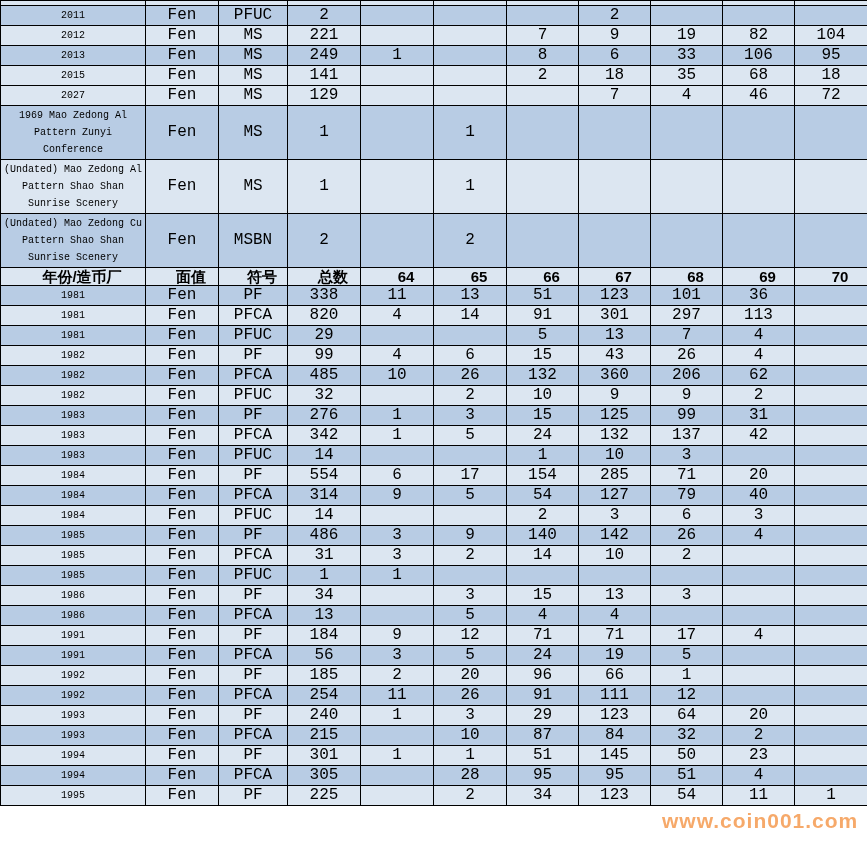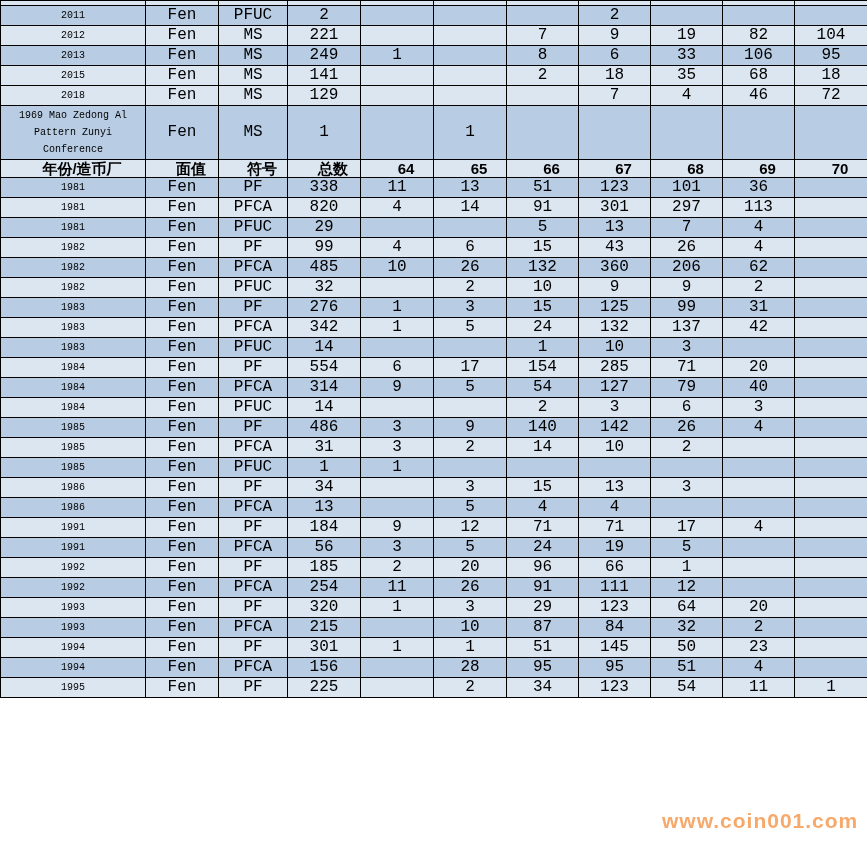--- a/index.html
+++ b/index.html
@@ -113,39 +113,65 @@
         <td>141</td>
         <td></td>
         <td></td>
         <td>2</td>
         <td>18</td>
         <td>35</td>
         <td>68</td>
         <td>18</td>
       </tr>
       <tr class="shade-light">
-        <td class="year-cell">2018</td>
+        <td class="year-cell">2027</td>
         <td>Fen</td>
         <td>MS</td>
         <td>129</td>
         <td></td>
         <td></td>
         <td></td>
         <td>7</td>
         <td>4</td>
         <td>46</td>
         <td>72</td>
       </tr>
       <tr class="shade-dark">
         <td class="year-cell">1969 Mao Zedong Al Pattern Zunyi Conference</td>
         <td>Fen</td>
         <td>MS</td>
         <td>1</td>
         <td></td>
         <td>1</td>
+        <td></td>
+        <td></td>
+        <td></td>
+        <td></td>
+        <td></td>
+      </tr>
+      <tr class="shade-light">
+        <td class="year-cell">(Undated) Mao Zedong Al Pattern Shao Shan Sunrise Scenery</td>
+        <td>Fen</td>
+        <td>MS</td>
+        <td>1</td>
+        <td></td>
+        <td>1</td>
+        <td></td>
+        <td></td>
+        <td></td>
+        <td></td>
+        <td></td>
+      </tr>
+      <tr class="shade-dark">
+        <td class="year-cell">(Undated) Mao Zedong Cu Pattern Shao Shan Sunrise Scenery</td>
+        <td>Fen</td>
+        <td>MSBN</td>
+        <td>2</td>
+        <td></td>
+        <td>2</td>
         <td></td>
         <td></td>
         <td></td>
         <td></td>
         <td></td>
       </tr>
       <tr class="header-row shade-light">
         <td>年份/造币厂</td>
         <td>面值</td>
         <td>符号</td>
@@ -428,21 +454,21 @@
         <td>91</td>
         <td>111</td>
         <td>12</td>
         <td></td>
         <td></td>
       </tr>
       <tr class="shade-light">
         <td class="year-cell">1993</td>
         <td>Fen</td>
         <td>PF</td>
-        <td>320</td>
+        <td>240</td>
         <td>1</td>
         <td>3</td>
         <td>29</td>
         <td>123</td>
         <td>64</td>
         <td>20</td>
         <td></td>
       </tr>
       <tr class="shade-dark">
         <td class="year-cell">1993</td>
@@ -467,21 +493,21 @@
         <td>51</td>
         <td>145</td>
         <td>50</td>
         <td>23</td>
         <td></td>
       </tr>
       <tr class="shade-dark">
         <td class="year-cell">1994</td>
         <td>Fen</td>
         <td>PFCA</td>
-        <td>156</td>
+        <td>305</td>
         <td></td>
         <td>28</td>
         <td>95</td>
         <td>95</td>
         <td>51</td>
         <td>4</td>
         <td></td>
       </tr>
       <tr class="shade-light">
         <td class="year-cell">1995</td>

